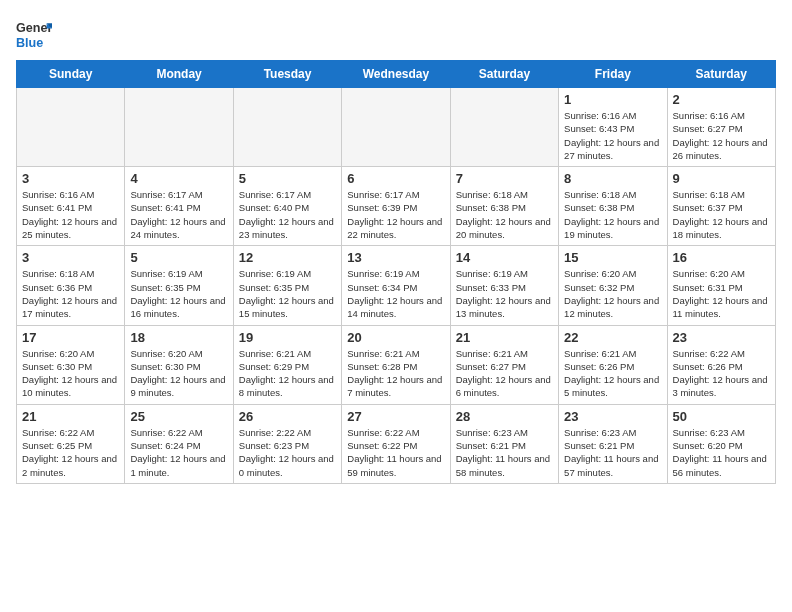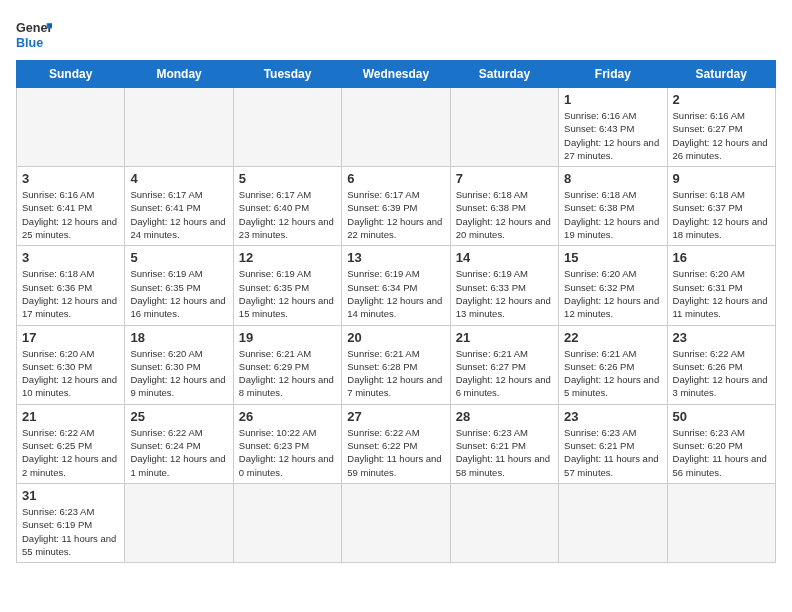--- a/index.html
+++ b/index.html
@@ -270,21 +270,21 @@
 Daylight: 12 hours and 2 minutes.</div>
         </td>
         <td>
           <span class="day-number">25</span>
           <div class="day-info">Sunrise: 6:22 AM
 Sunset: 6:24 PM
 Daylight: 12 hours and 1 minute.</div>
         </td>
         <td>
           <span class="day-number">26</span>
-          <div class="day-info">Sunrise: 10:22 AM
+          <div class="day-info">Sunrise: 2:22 AM
 Sunset: 6:23 PM
 Daylight: 12 hours and 0 minutes.</div>
         </td>
         <td>
           <span class="day-number">27</span>
           <div class="day-info">Sunrise: 6:22 AM
 Sunset: 6:22 PM
 Daylight: 11 hours and 59 minutes.</div>
         </td>
         <td>
@@ -299,28 +299,14 @@
 Sunset: 6:21 PM
 Daylight: 11 hours and 57 minutes.</div>
         </td>
         <td>
           <span class="day-number">50</span>
           <div class="day-info">Sunrise: 6:23 AM
 Sunset: 6:20 PM
 Daylight: 11 hours and 56 minutes.</div>
         </td>
       </tr>
-      <tr>
-        <td>
-          <span class="day-number">31</span>
-          <div class="day-info">Sunrise: 6:23 AM
-Sunset: 6:19 PM
-Daylight: 11 hours and 55 minutes.</div>
-        </td>
-        <td class="last-row"></td>
-        <td class="last-row"></td>
-        <td class="last-row"></td>
-        <td class="last-row"></td>
-        <td class="last-row"></td>
-        <td class="last-row"></td>
-      </tr>
     </tbody>
 </table>
 
 </body></html>

